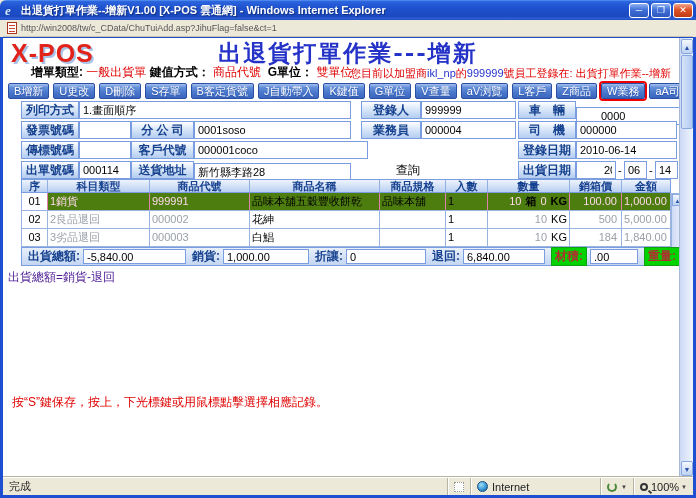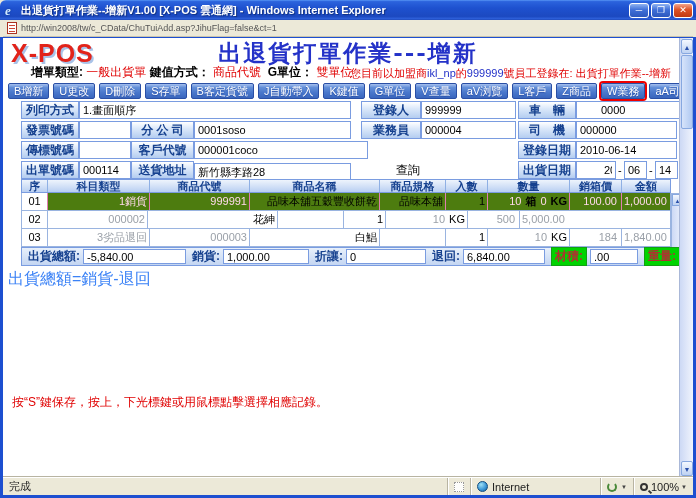--- a/index.html
+++ b/index.html
@@ -55,21 +55,21 @@
   .query-btn { position:absolute; height:18px; font-size:12px; color:#000; text-align:center; line-height:18px; cursor:pointer; }
   .dash { position:absolute; font-size:11px; color:#000; line-height:18px; }
 
   
   .grid { position:absolute; top:141px; left:18px; width:650px; }
   .thead { position:relative; height:14px; display:flex;
     background:linear-gradient(180deg,#eef4fc,#b9cff2); border:1px solid #7a9ce0; }
   .th { font-size:11px; font-weight:bold; color:#16418f; text-align:center; line-height:13px; border-right:1px solid #8fb0e4; overflow:hidden; white-space:nowrap; }
   .trow { position:relative; height:18px; display:flex; background:#fff; border:1px solid #9ab4e0; border-top:none; }
   .trow.sel { background:#4d7c0f; }
-  .td { font-size:11px; line-height:17px; padding:0 2px; border-right:1px solid #9ab4e0; overflow:hidden; white-space:nowrap; color:#000;text-align:right; }
+  .td { font-size:11px; line-height:17px; padding:0 2px; border-right:1px solid #9ab4e0; overflow:hidden; white-space:nowrap; color:#000; }
   .trow .dim { color:#9aa0a8; }
   .trow.sel .dim { color:#ffd9eb; }
   .trow.sel .td { border-right-color:#e07eb0; }
   .seq { background:#fff !important; color:#000; text-align:center; padding:0; }
   .num { text-align:right; padding-right:4px; }
   .qty { text-align:right; padding-right:2px; }
   .qty span { display:inline-block; margin-left:4px; }
   .qty .u { color:#000; font-weight:bold; }
   .trow:not(.sel) .qty .u { font-weight:normal; }
   .c1{width:26px}.c2{width:102px}.c3{width:100px}.c4{width:130px}.c5{width:66px}.c6{width:42px}.c7{width:82px}.c8{width:52px}.c9{width:48px;border-right:none}
@@ -80,21 +80,21 @@
     background:linear-gradient(180deg,#f4f8ff,#bed2f2); border:1px solid #87a8e0; }
   .tsbtn.up{top:0;} .tsbtn.down{bottom:0;}
 
   
   .totals { position:absolute; top:209px; left:18px; width:650px; height:19px; display:flex; align-items:center;
     background:linear-gradient(180deg,#e8f0fb,#c4d6f2); border:1px solid #7a9ce0; padding-left:6px; }
   .tlabel { font-size:12px; font-weight:bold; color:#16418f; white-space:nowrap; margin-left:6px; }
   .tlabel.green { background:#00d300; color:#b03030; padding:0 3px; border:1px solid #12a012; font-weight:bold; }
   .tval { height:15px; font-size:11px; background:#fff; border:1px solid #7a9ce0; padding:0 3px; margin-left:3px;
     font-family:"Liberation Sans","DejaVu Sans",sans-serif; color:#000; }
-  .formula { position:absolute; top:231px; left:5px; font-size:16px; color:#3b82f6; }
+  .formula { position:absolute; top:231px; left:5px; font-size:12px; color:#4c1d95; }
 
   .hint { position:absolute; top:356px; left:9px; font-size:12px; color:#e00000; }
 
   
   .vscroll { position:absolute; top:0; right:0; bottom:0; width:14px; background:linear-gradient(90deg,#cdd9f5,#f0f4fd); border-left:1px solid #aab8d8; }
   .vsbtn { position:absolute; left:1px; width:12px; height:15px; text-align:center; font-size:7px; line-height:15px; color:#2a50aa;
     background:linear-gradient(180deg,#f4f8ff,#bed2f2); border:1px solid #87a8e0; border-radius:2px; }
   .vsbtn.up{top:1px;} .vsbtn.down{bottom:1px;}
   .vthumb { position:absolute; left:1px; top:17px; width:12px; height:74px; border:1px solid #87a8e0; border-radius:2px;
     background:linear-gradient(90deg,#d7e4fa,#b0c9f2); }
@@ -166,21 +166,21 @@
         <button class="tbtn">Z商品</button>
         <button class="tbtn hl">W業務</button>
         <button class="tbtn">aA司機</button>
       </div>
 
       <div class="flabel" style="top:63px;left:18px;width:58px">列印方式</div>
       <input class="finput" style="top: 63px; left: 76px; width: 272px;" readonly="" value="1.畫面順序">
       <div class="flabel" style="top:63px;left:358px;width:60px">登錄人</div>
       <input class="finput" style="top: 63px; left: 418px; width: 95px;" readonly="" value="999999">
       <div class="flabel" style="top:63px;left:515px;width:58px">車　輛</div>
-      <input class="finput" style="top: 63px; left: 573px; width: 104px; padding-left: 24px;" readonly="" value="0000">
+      <input class="finput" style="top: 69px; left: 573px; width: 104px; padding-left: 24px;" readonly="" value="0000">
 
       <div class="flabel" style="top:83px;left:18px;width:58px">發票號碼</div>
       <input class="finput" style="top: 83px; left: 76px; width: 52px;" readonly="" value="">
       <div class="flabel" style="top:83px;left:128px;width:63px">分 公 司</div>
       <input class="finput" style="top: 83px; left: 191px; width: 157px;" readonly="" value="0001soso">
       <div class="flabel" style="top:83px;left:358px;width:60px">業務員</div>
       <input class="finput" style="top: 83px; left: 418px; width: 95px;" readonly="" value="000004">
       <div class="flabel" style="top:83px;left:515px;width:58px">司　機</div>
       <input class="finput" style="top: 83px; left: 573px; width: 101px;" readonly="" value="000000">
 
@@ -223,20 +223,21 @@
           <div class="td c4">品味本舖五穀豐收餅乾</div>
           <div class="td c5">品味本舖</div>
           <div class="td c6">1</div>
           <div class="td c7 qty"><span class="dim">10</span><span class="u">箱</span><span class="dim">0</span><span class="u">KG</span></div>
           <div class="td c8 dim num">100.00</div>
           <div class="td c9 dim num">1,000.00</div>
         </div>
 
         <div class="trow">
           <div class="td c1 seq">02</div>
+          <div class="td c2 dim">2良品退回</div>
           <div class="td c3 dim">000002</div>
           <div class="td c4">花紳</div>
           <div class="td c5"></div>
           <div class="td c6">1</div>
           <div class="td c7 qty"><span class="dim">10</span><span class="u">KG</span></div>
           <div class="td c8 dim num">500</div>
           <div class="td c9 dim num">5,000.00</div>
         </div>
 
         <div class="trow">

